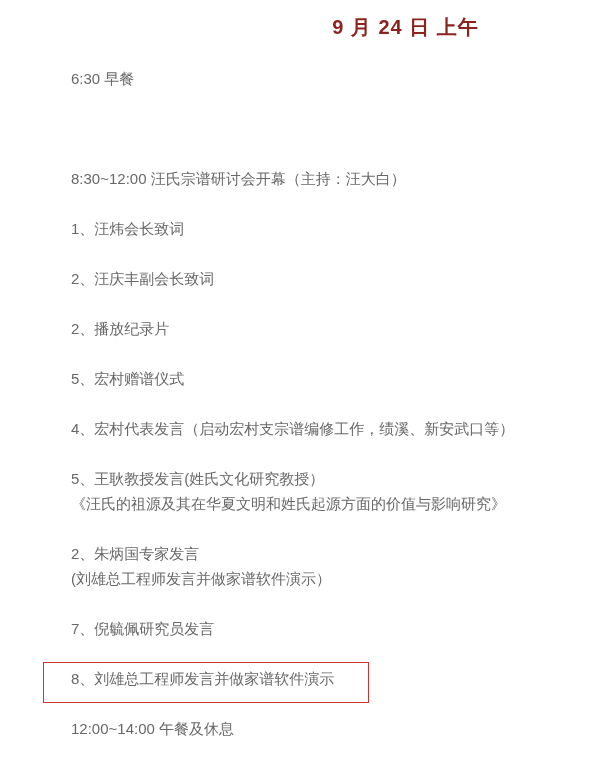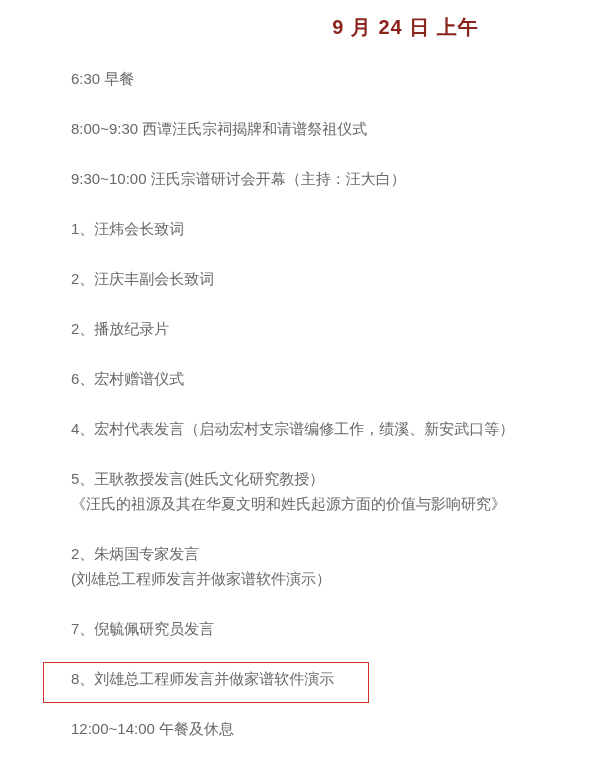--- a/index.html
+++ b/index.html
@@ -46,26 +46,26 @@
     pointer-events: none;
   }
 </style>
 </head>
 <body>
 
 <div class="doc">
   <h1 class="title">9 月 24 日 上午</h1>
   <div id="schedule">
       <p class="item"><span class="line">6:30 早餐</span></p>
-      <p class="item"><span class="line">8:00~9:30 西谭汪氏宗祠揭牌和请谱祭祖仪式</span><br></p>
-      <p class="item"><span class="line">9:30~10:00 汪氏宗谱研讨会开幕（主持：汪大白）</span></p>
+      <p class="item"><br></p>
+      <p class="item"><span class="line">8:30~12:00 汪氏宗谱研讨会开幕（主持：汪大白）</span></p>
       <p class="item"><span class="line">1、汪炜会长致词</span></p>
       <p class="item"><span class="line">2、汪庆丰副会长致词</span></p>
       <p class="item"><span class="line">2、播放纪录片</span></p>
-      <p class="item"><span class="line">6、宏村赠谱仪式</span></p>
+      <p class="item"><span class="line">5、宏村赠谱仪式</span></p>
       <p class="item"><span class="line">4、宏村代表发言（启动宏村支宗谱编修工作，绩溪、新安武口等）</span></p>
       <p class="item"><span class="line">5、王耿教授发言(姓氏文化研究教授）</span><br><span class="line">《汪氏的祖源及其在华夏文明和姓氏起源方面的价值与影响研究》</span></p>
       <p class="item"><span class="line">2、朱炳国专家发言</span><br><span class="line">(刘雄总工程师发言并做家谱软件演示）</span></p>
       <p class="item"><span class="line">7、倪毓佩研究员发言</span></p>
       <p class="item"><span class="line">8、刘雄总工程师发言并做家谱软件演示</span><span class="highlight-box" style="border-color: rgb(208, 52, 44);"></span></p>
       <p class="item"><span class="line">12:00~14:00 午餐及休息</span></p>
     </div>
 </div>
 
 </body></html>

